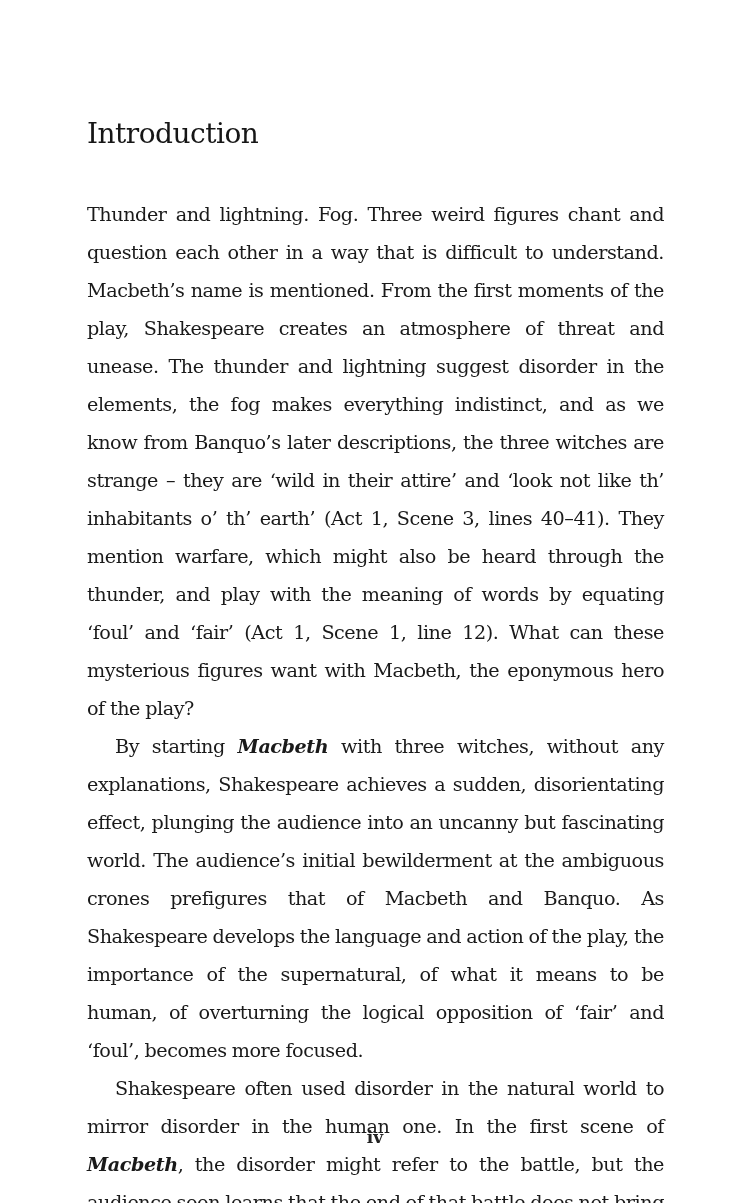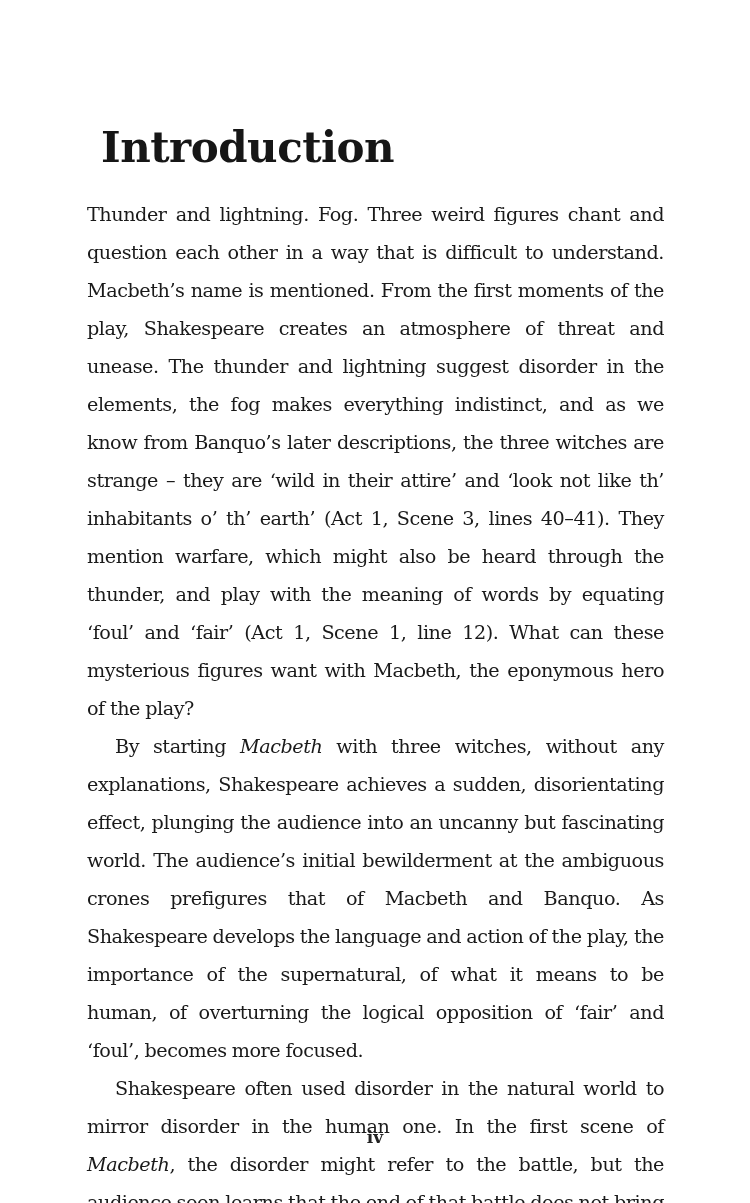--- a/index.html
+++ b/index.html
@@ -18,23 +18,23 @@
   .page {
     position: absolute;
     left: 87px;
     top: 0;
     width: 577px;
   }
   .title {
     position: absolute;
     top: 108px;
     left: 0;
-    margin: 14px;
-    font-weight: bold;
-    font-size: 42px;
+    margin: 0;
+    font-weight: normal;
+    font-size: 28px;
     line-height: 52px;
     letter-spacing: -0.5px;
     color: #161616;
   }
   .body-text {
     position: absolute;
     top: 196px;
     left: 0;
     width: 577px;
     font-size: 19.2px;
@@ -44,20 +44,21 @@
     word-spacing: -0.5px;
   }
   .body-text p {
     margin: 0;
   }
   .body-text p + p {
     text-indent: 28px;
   }
   .body-text em {
     font-style: italic;
+    font-weight: bold;
   }
   .folio {
     position: absolute;
     top: 1127px;
     left: 0;
     width: 750px;
     text-align: center;
     font-weight: bold;
     font-size: 17px;
     color: #222;

